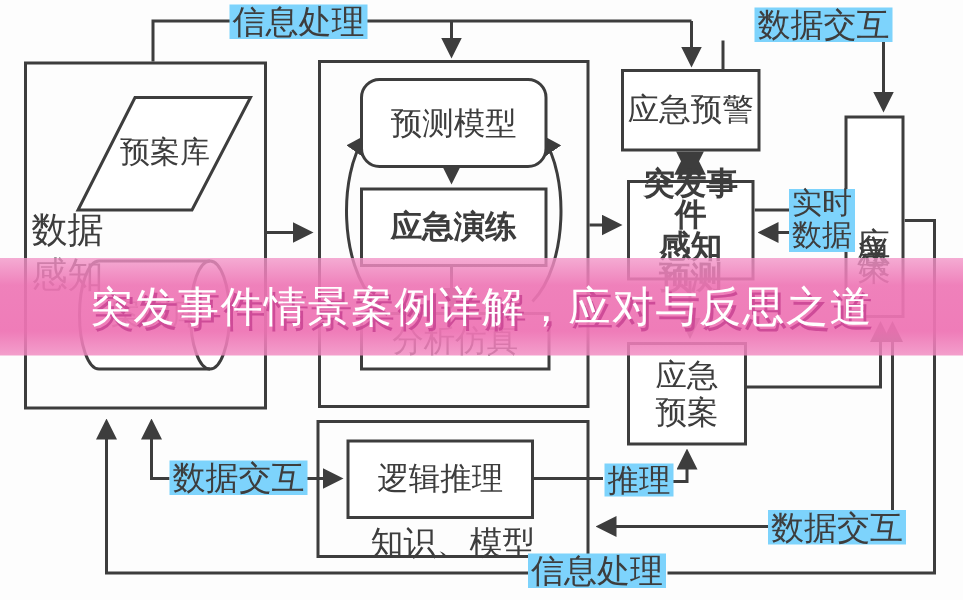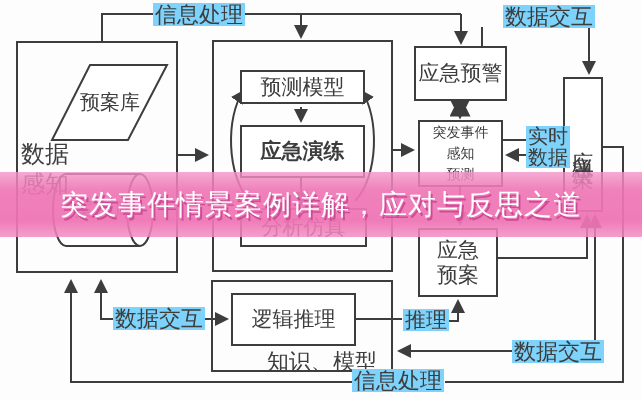--- a/index.html
+++ b/index.html
@@ -24,27 +24,27 @@
   .multiline span{display:block;}
   .f22{font-size:22px;} .f21{font-size:21px;} .f20{font-size:20px;}
   #data-perception-label{
     position:absolute;left:21px;top:139px;z-index:2;font-size:24px;line-height:30px;
   }
   #case-cylinder-label{
     position:absolute;left:74px;top:196px;z-index:2;font-size:20px;color:#5a4a52;
   }
   #knowledge-model-label{
     position:absolute;left:211px;top:347px;width:182px;z-index:3;
-    font-size:22px;text-align:center;background:transparent;margin-left:20px;
+    font-size:22px;text-align:center;background:transparent;
   }
   #emergency-decision-box{
     writing-mode:vertical-rl;text-orientation:upright;
     font-size:22px;letter-spacing:6px;
   }
-  #event-perception-box{font-size:14px;font-weight:normal;line-height:21px;}
+  #event-perception-box{font-size:21px;font-weight:bold;line-height:21px;}
   #banner{
     position:absolute;left:0;top:172px;width:642px;height:65px;z-index:10;
     background:linear-gradient(180deg,
       rgba(242,148,199,0.78) 0%,
       rgba(238,118,181,0.92) 28%,
       rgba(238,116,180,0.94) 75%,
       rgba(241,138,193,0.82) 100%);
     display:flex;align-items:center;justify-content:center;
   }
   #banner .banner-text{
@@ -119,21 +119,21 @@
   <div class="box container-box" style="left:16px;top:41px;width:162px;height:232px;background:transparent;"></div>
   <div id="data-perception-label" class="multiline">
     <span>数据</span>
     <span>感知</span>
   </div>
   <div class="lbl lbl-noBg" style="left:78px;top:92px;font-size:20px;z-index:2;">预案库</div>
   <div id="case-cylinder-label">案例库</div>
 
   <div class="box container-box" style="left:212px;top:40px;width:181px;height:232px;"></div>
 
-  <div class="box f21" style="left:240px;top:70px;width:125px;height:34px;">预测模型</div>
+  <div class="box f21" style="left:240px;top:52px;width:125px;height:60px;border-radius:13px;">预测模型</div>
   <div class="box f21" style="left:240px;top:125px;width:125px;height:53px;font-weight:bold;">应急演练</div>
   <div class="box f21" style="left:240px;top:208px;width:127px;height:39px;">分析仿真</div>
 
   <div class="box f21" style="left:414px;top:46px;width:93px;height:55px;">应急预警</div>
 
   <div class="box multiline" id="event-perception-box" style="left:418px;top:120px;width:85px;height:67px;">
     <div>
       <span>突发事件</span>
       <span>感知</span>
       <span>预测</span>

